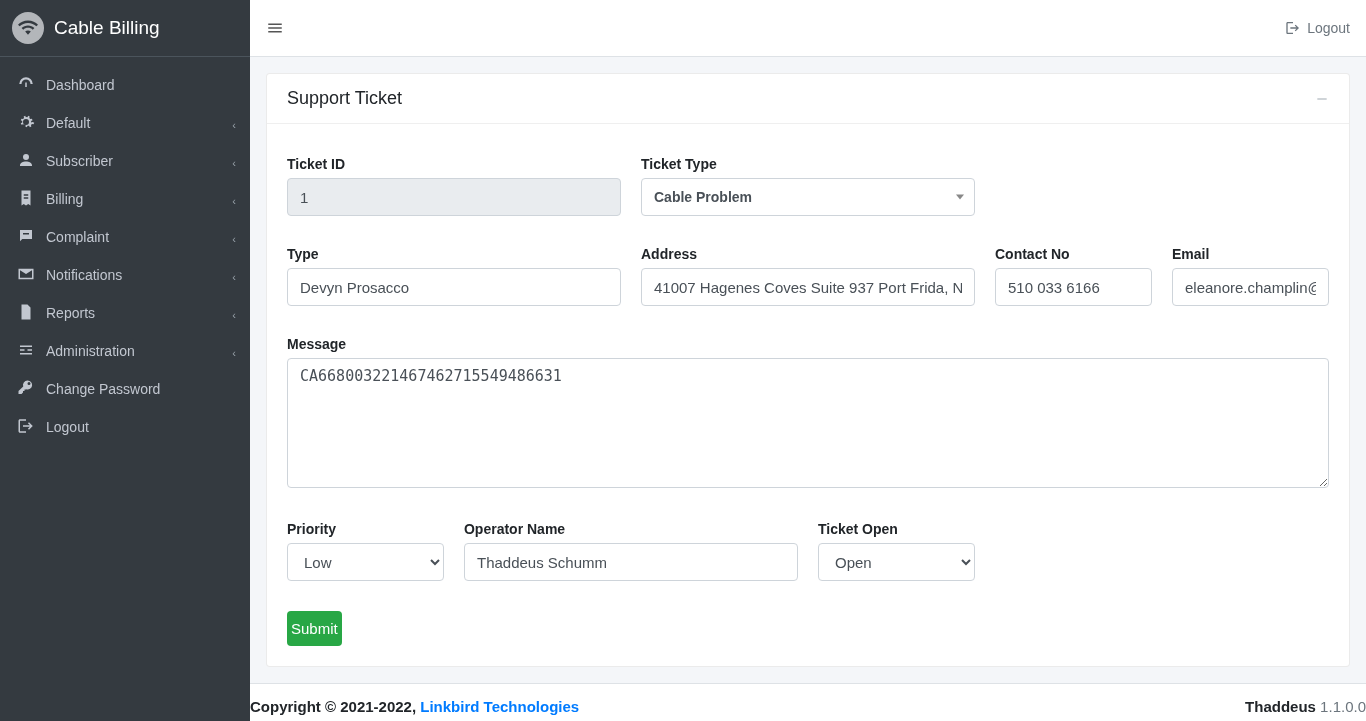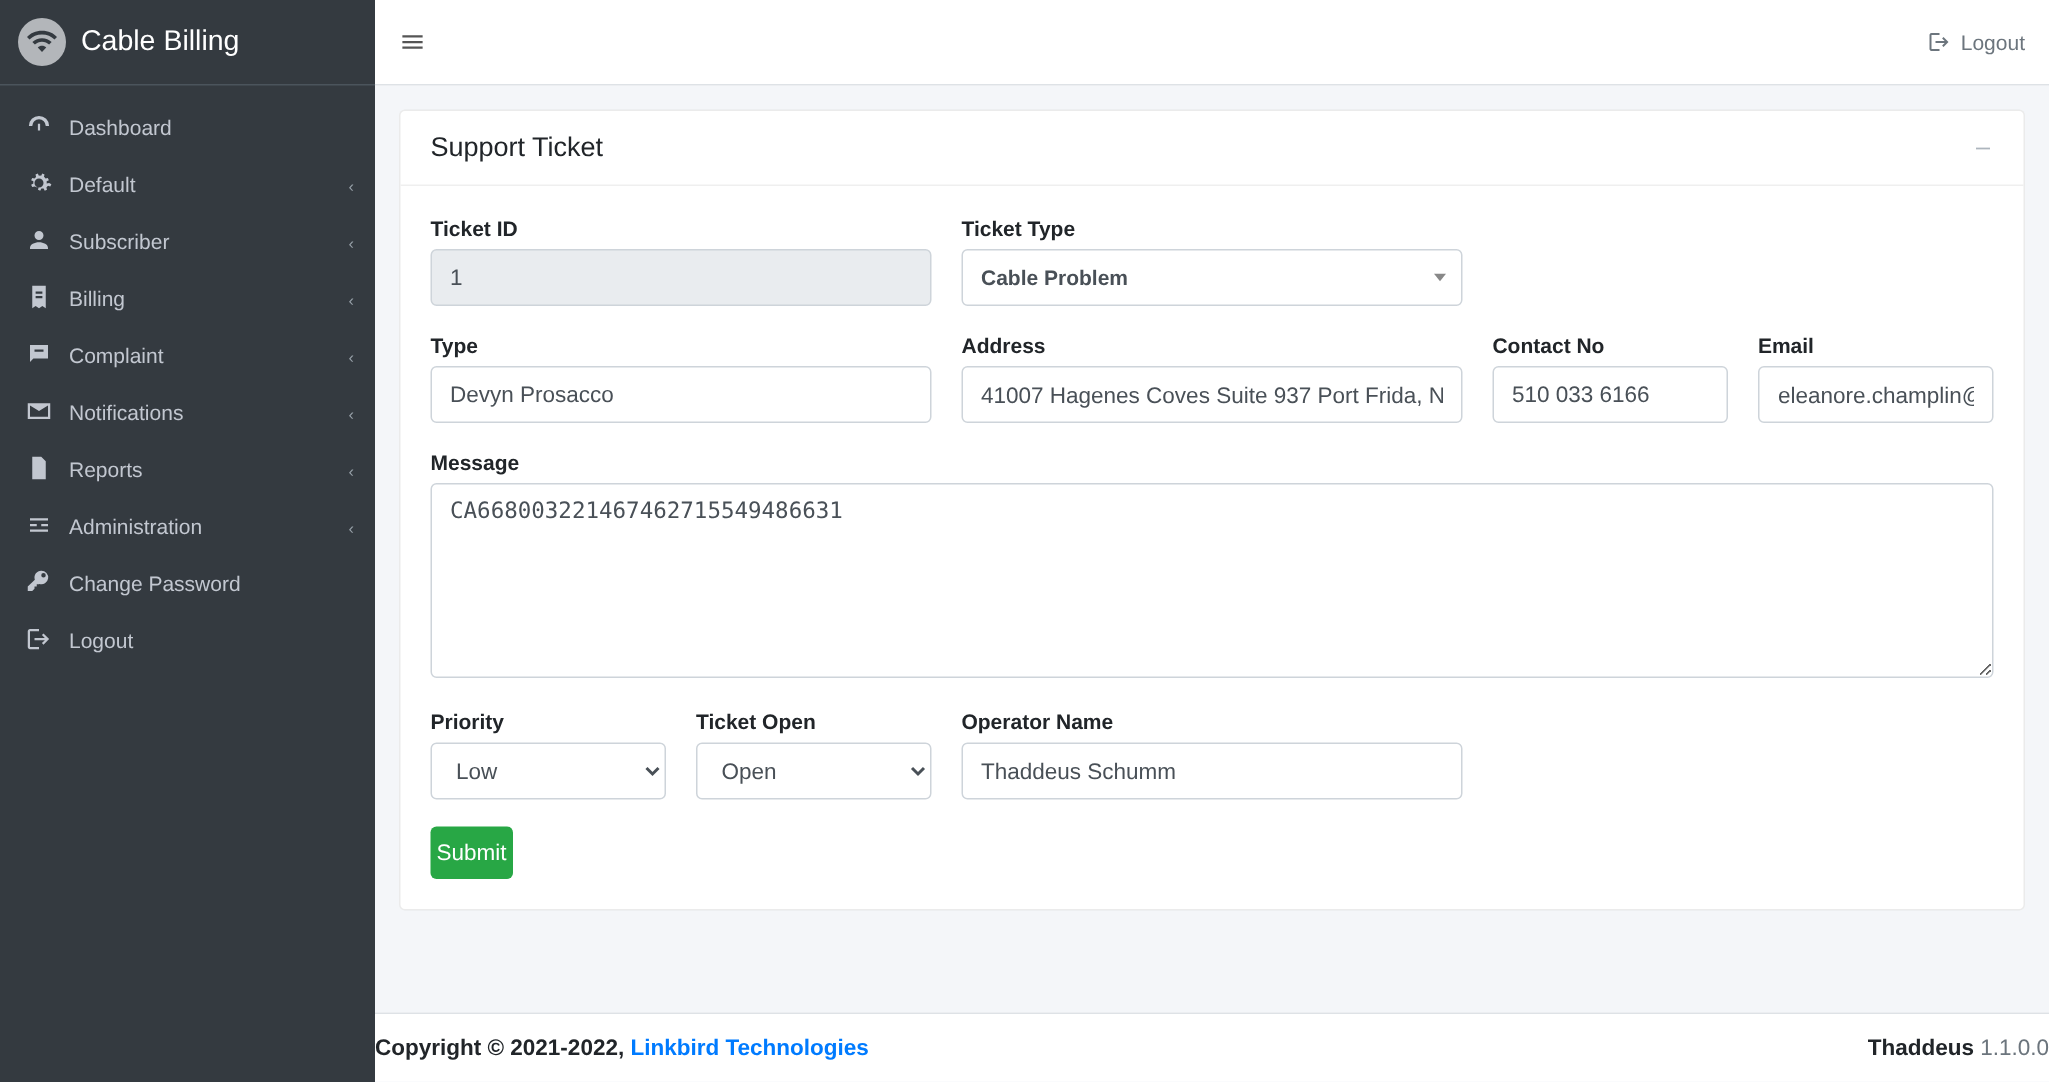--- a/index.html
+++ b/index.html
@@ -41,21 +41,21 @@
 .logout-link svg { margin-right: 6px; }
 .content { padding: 16px; flex: 1; }
 .card { background: #fff; border: 1px solid rgba(0,0,0,.08); border-radius: 4px; }
 .card-header {
   padding: 14px 20px; border-bottom: 1px solid #efefef;
   display: flex; align-items: center; justify-content: space-between; gap: 32px;
 }
 .card-title { font-size: 18px; font-weight: 400; color: #212529; }
 .card-tool { color: #adb5bd; cursor: pointer; font-weight: bold; }
 .card-body { padding: 20px; }
-.row { display: flex; flex-wrap: wrap; margin: 0 -10px; }
+.row { display: flex; flex-wrap: wrap; margin: 12px -10px; }
 .col { padding: 0 10px; margin-bottom: 18px; }
 .col-4 { width: 33.333%; }
 .col-2 { width: 16.666%; }
 .col-12 { width: 100%; }
 label.fl { display: block; font-weight: 700; margin-bottom: 6px; color: #212529; }
 .form-control {
   width: 100%; height: 38px; padding: 6px 12px; font-size: 15px;
   border: 1px solid #ced4da; border-radius: 4px; color: #495057; background: #fff;
 }
 .form-control[readonly] { background: #e9ecef; }
@@ -252,27 +252,27 @@
               <label class="fl">Message</label>
               <textarea class="form-control" id="msg-area" style="">CA668003221467462715549486631</textarea>
             </div>
           </div>
 
           <div class="row">
             <div class="col col-2">
               <label class="fl">Priority</label>
               <select class="form-control" id="priority-select"><option>Low</option></select>
             </div>
+            <div class="col col-4">
+              <label class="fl">Operator Name</label>
+              <input class="form-control" value="Thaddeus Schumm" style="">
+            </div>
             <div class="col col-2">
               <label class="fl">Ticket Open</label>
               <select class="form-control" id="open-select"><option>Open</option></select>
-            </div>
-            <div class="col col-4">
-              <label class="fl">Operator Name</label>
-              <input class="form-control" value="Thaddeus Schumm" style="">
             </div>
           </div>
 
           <button class="btn-submit">Submit</button>
         </div>
       </div>
     </section>
 
     <footer class="footer">
       <div>

